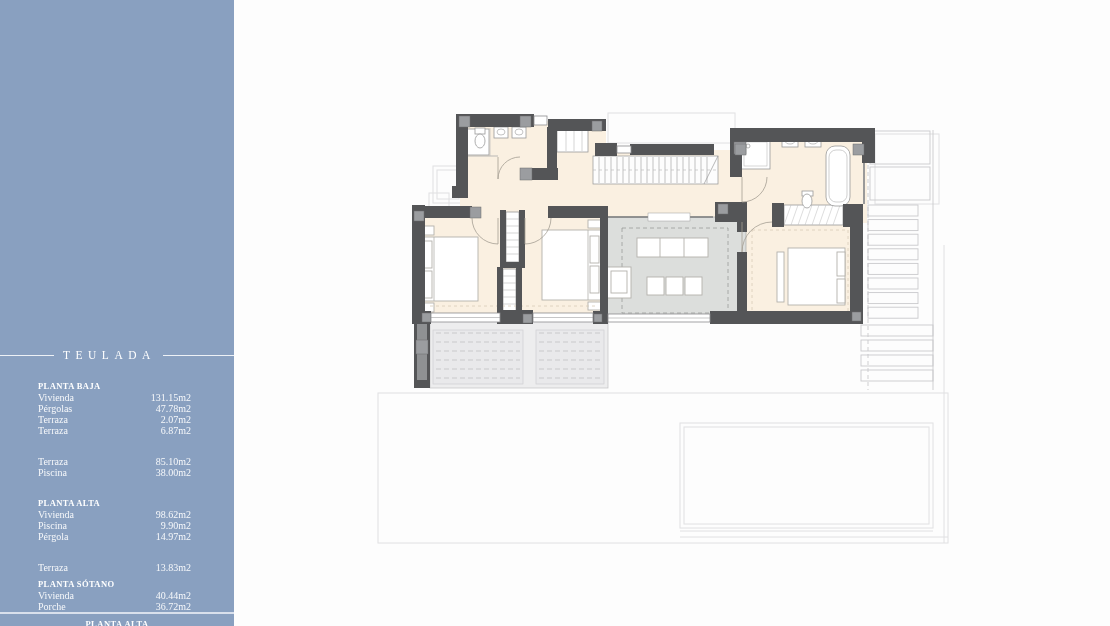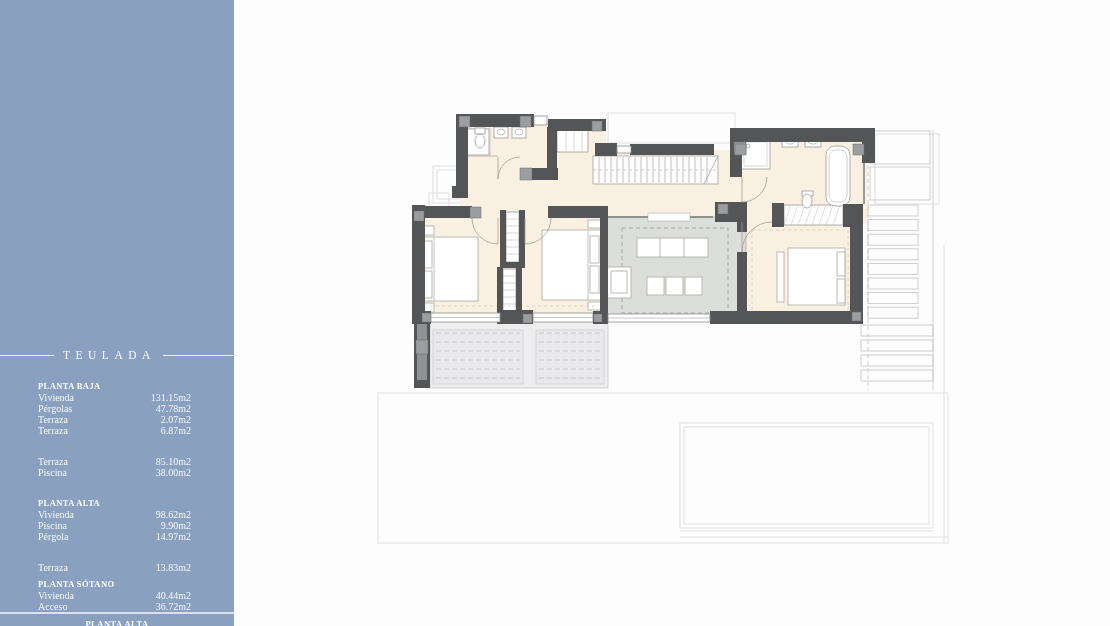--- a/index.html
+++ b/index.html
@@ -384,21 +384,21 @@
       <span>Terraza</span>
       <span>13.83m2</span>
     </div>
 
     <div class="sec-heading gap11">PLANTA SÓTANO</div>
     <div class="mrow">
       <span>Vivienda</span>
       <span>40.44m2</span>
     </div>
     <div class="mrow">
-      <span>Acceso</span>
+      <span>Porche</span>
       <span>36.72m2</span>
     </div>
 
   </div>
 
   <div class="bottom-rule"></div>
   <div class="side-footer">PLANTA ALTA</div>
 </div>
 
 </body></html>

